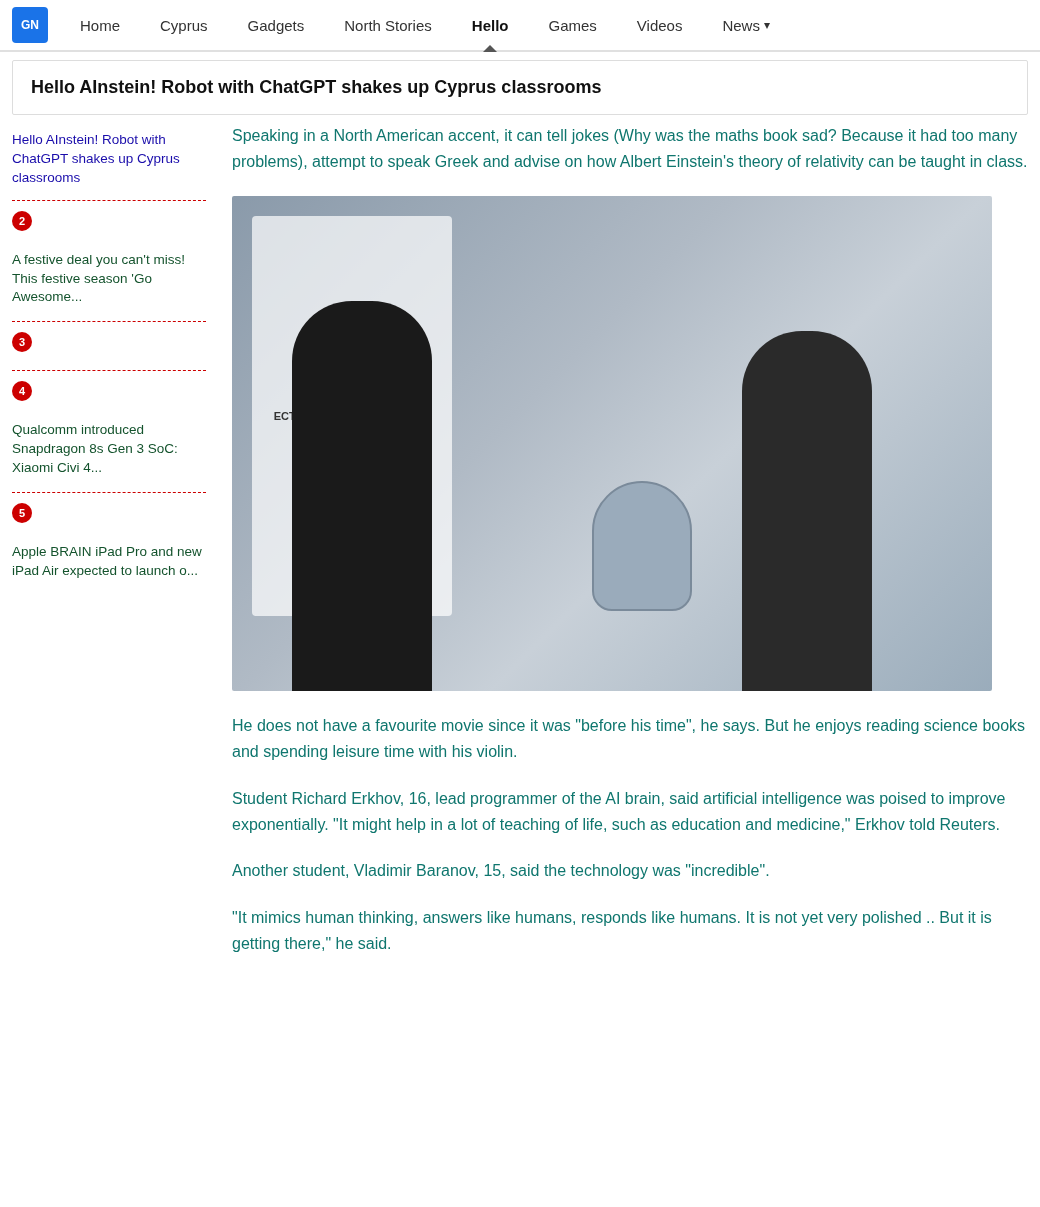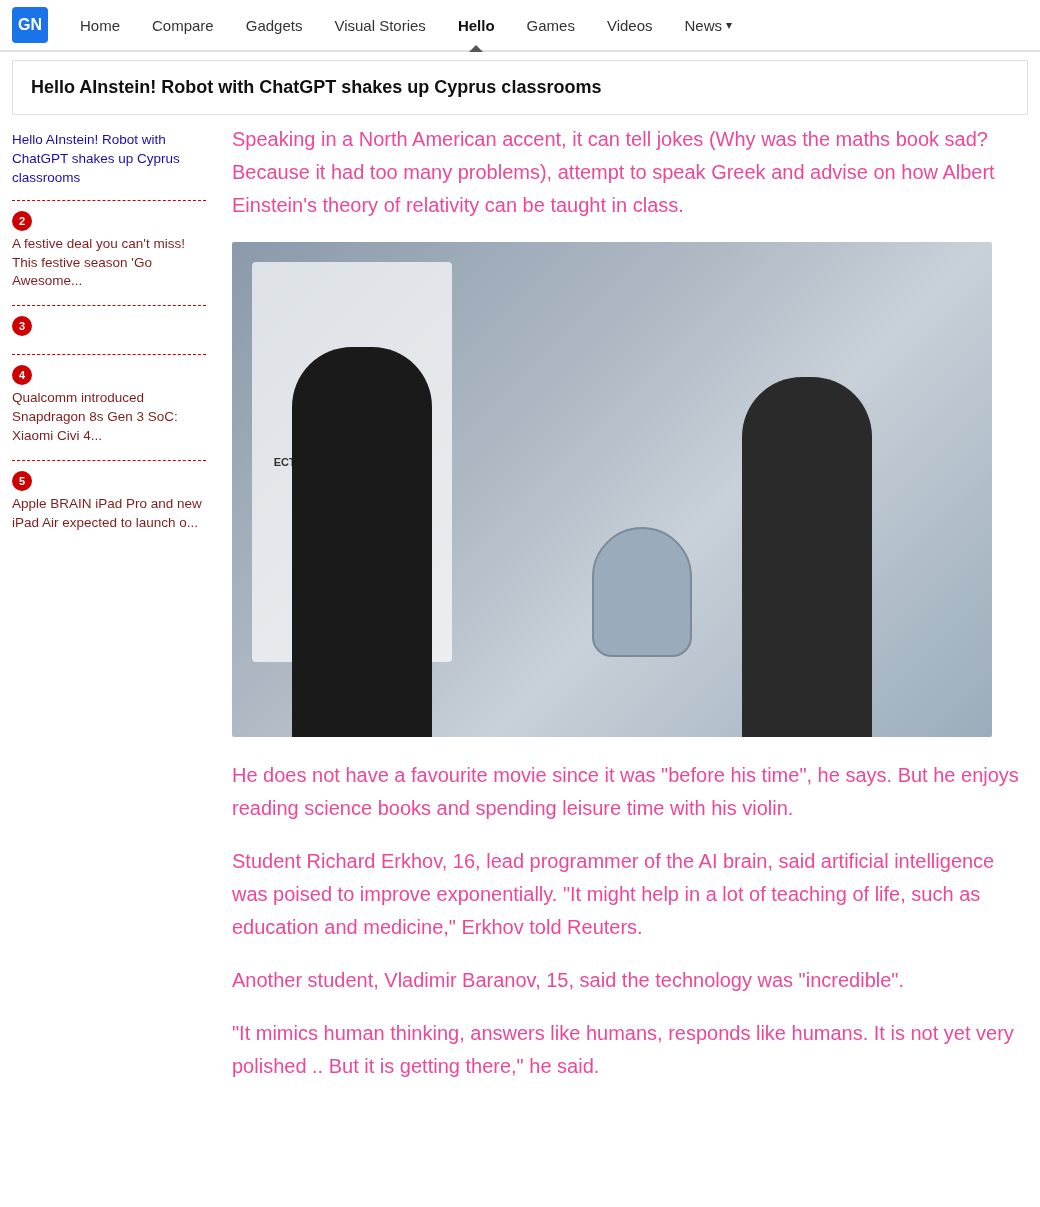--- a/index.html
+++ b/index.html
@@ -11,34 +11,34 @@
       align-items: center;
       padding: 0 12px;
       border-bottom: 2px solid #e0e0e0;
       height: 52px;
       position: relative;
     }
     .logo-box {
       background: #1a73e8;
       color: #fff;
       font-weight: bold;
-      font-size: 16px;
+      font-size: 12px;
       width: 36px;
       height: 36px;
       display: flex;
       align-items: center;
       justify-content: center;
       border-radius: 4px;
       margin-right: 16px;
       flex-shrink: 0;
     }
     .nav {
       display: flex;
       align-items: center;
-      gap: 0;
+      gap: 8px;
       height: 100%;
     }
     .nav-item {
       padding: 0 16px;
       height: 100%;
       display: flex;
       align-items: center;
       font-size: 15px;
       color: #333;
       cursor: pointer;
@@ -113,35 +113,36 @@
       font-weight: bold;
       width: 20px;
       height: 20px;
       border-radius: 50%;
       text-align: center;
       line-height: 20px;
       margin-bottom: 4px;
     }
     .sidebar-item-title {
       font-size: 13.5px;
-      color: #7f1d1d;
+      color: #14532d;
       line-height: 1.4;
       cursor: pointer;
       display: block;
+      margin-top: 16px;
     }
 
     
     .article-content {
       flex: 1;
       padding-left: 10px;
     }
     .article-body p {
-      font-size: 20px;
+      font-size: 16px;
       line-height: 1.65;
-      color: #ec4899;
+      color: #0f766e;
       margin-bottom: 20px;
     }
     .article-image {
       width: 100%;
       max-width: 760px;
       height: 495px;
       margin-bottom: 22px;
       background: #b0b8c0;
       position: relative;
       overflow: hidden;
@@ -201,23 +202,23 @@
       padding: 10px;
     }
   </style>
 </head>
 <body>
 
 <header class="header">
   <div class="logo-box">GN</div>
   <nav class="nav">
     <a class="nav-item">Home</a>
-    <a class="nav-item">Compare</a>
+    <a class="nav-item">Cyprus</a>
     <a class="nav-item">Gadgets</a>
-    <a class="nav-item">Visual Stories</a>
+    <a class="nav-item">North Stories</a>
     <a class="nav-item active">Hello</a>
     <a class="nav-item">Games</a>
     <a class="nav-item">Videos</a>
     <a class="nav-item">
       <span>News</span>
       <span class="chevron">▾</span>
     </a>
   </nav>
 </header>
 

